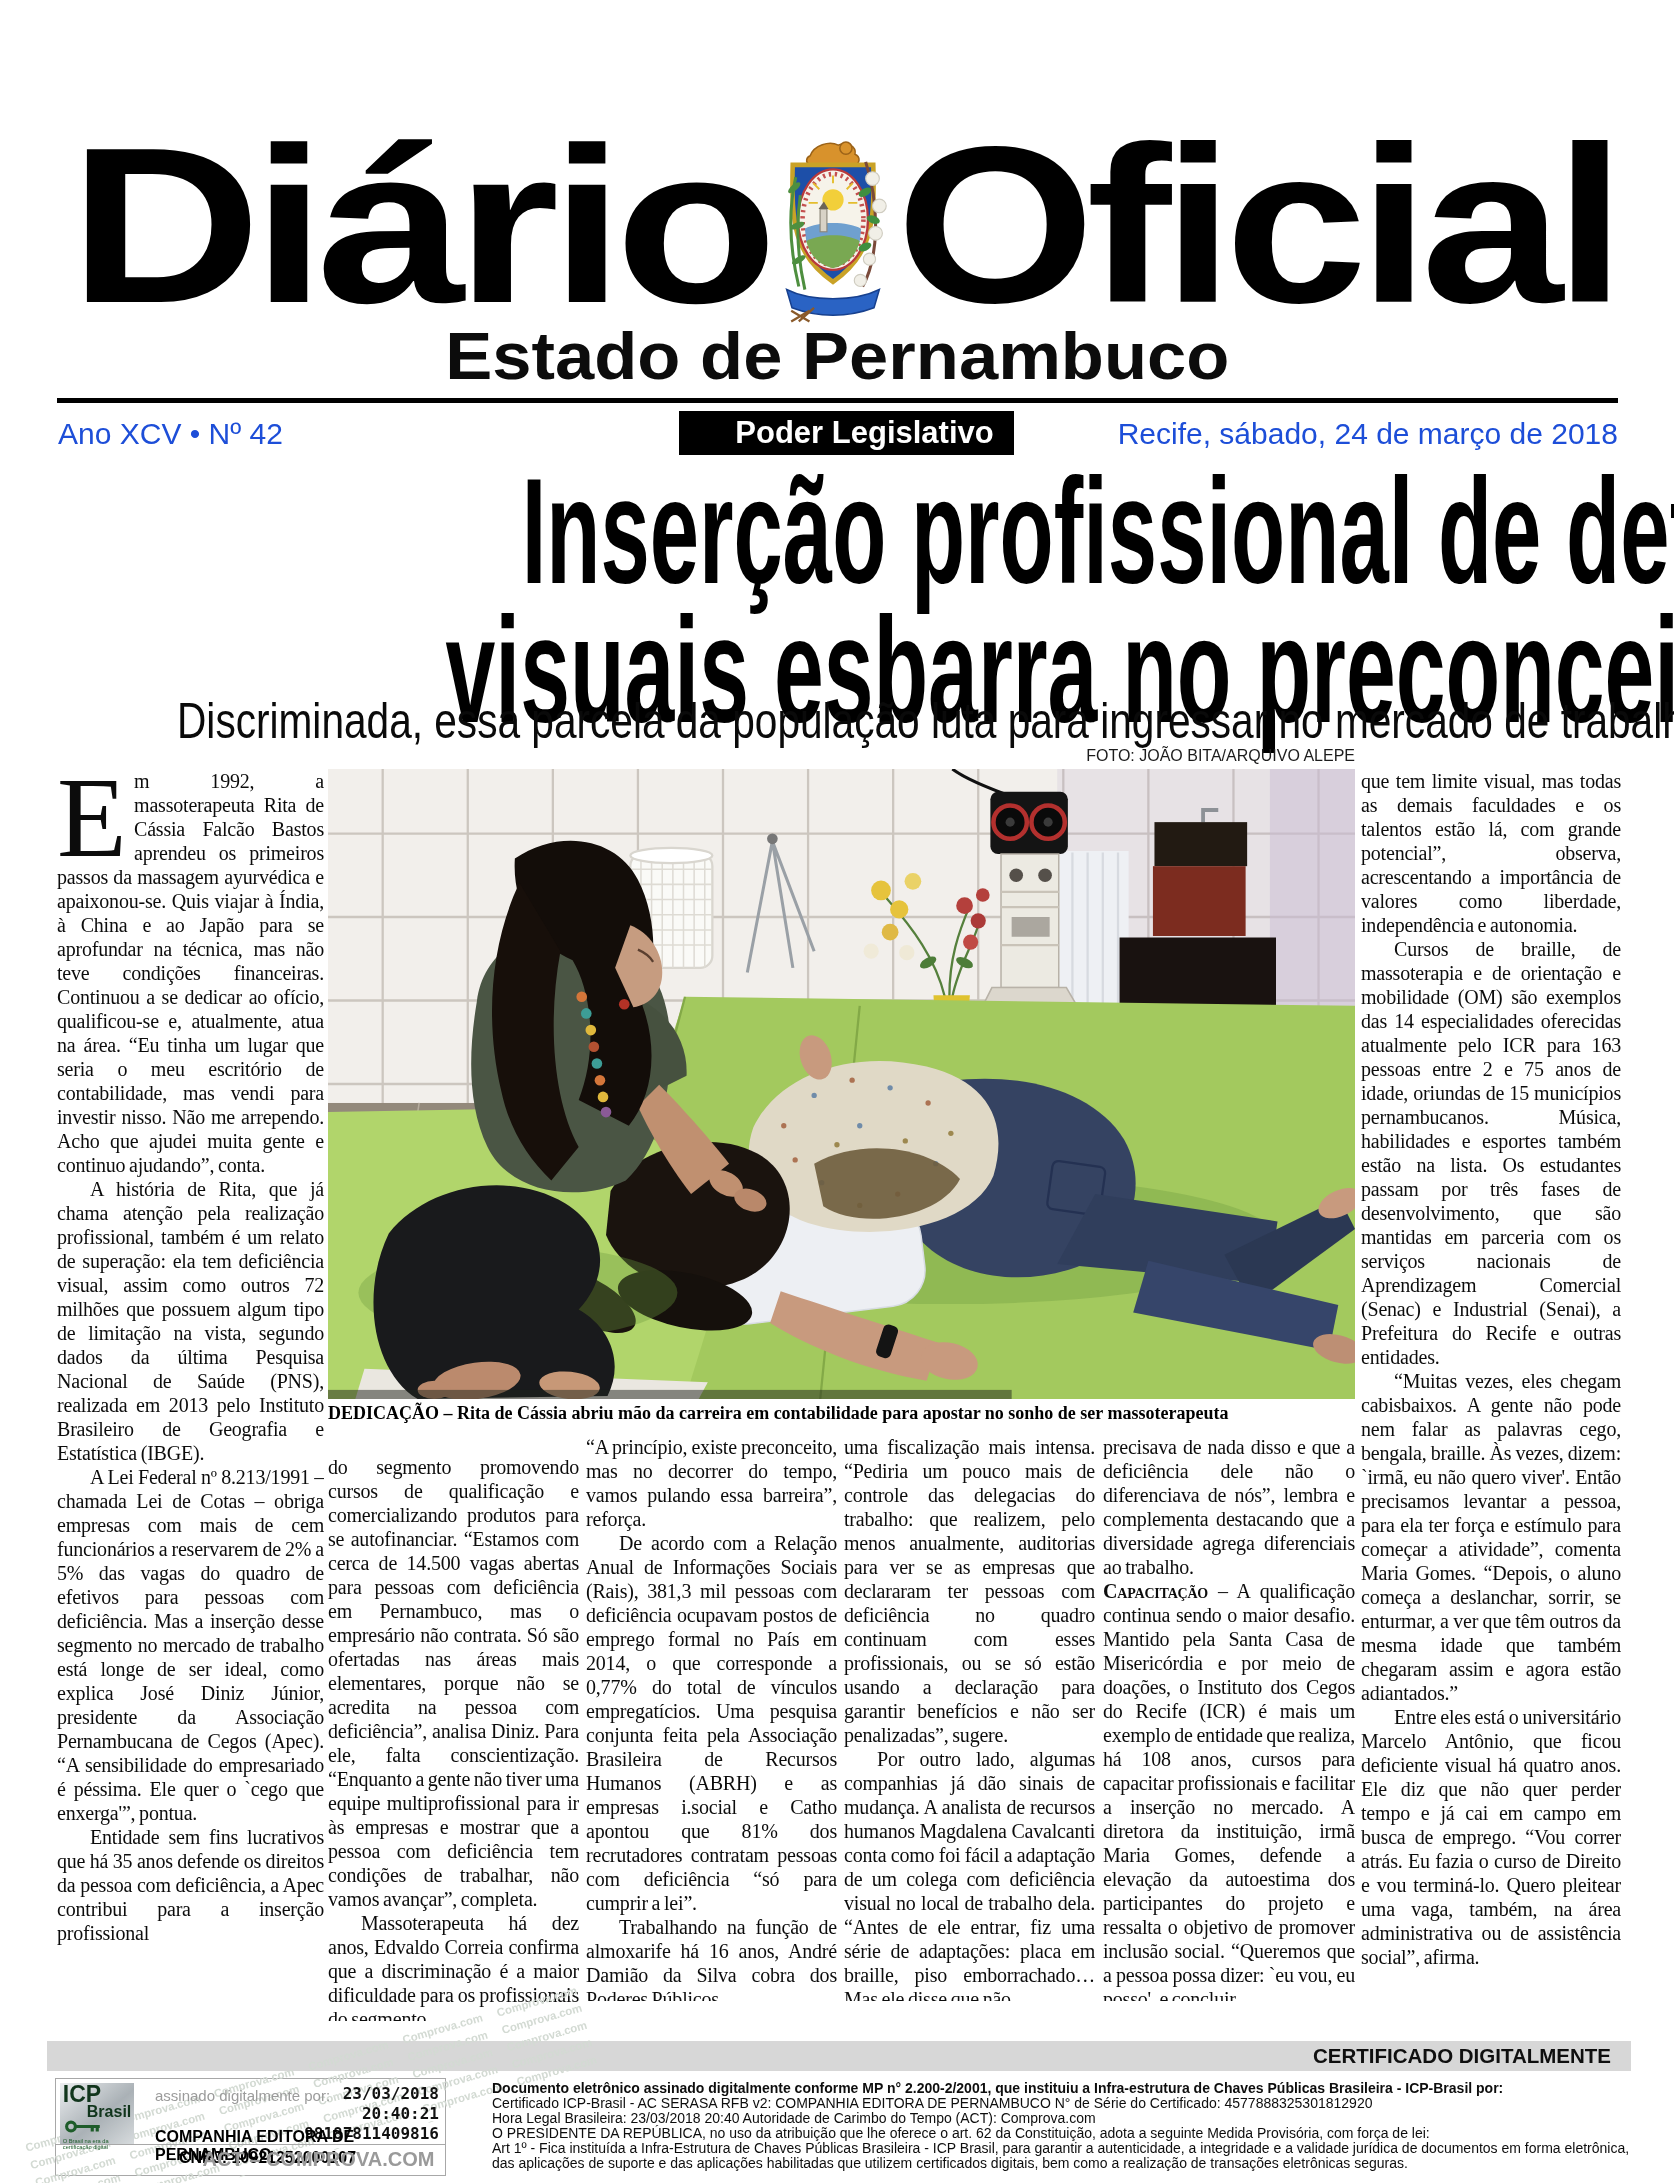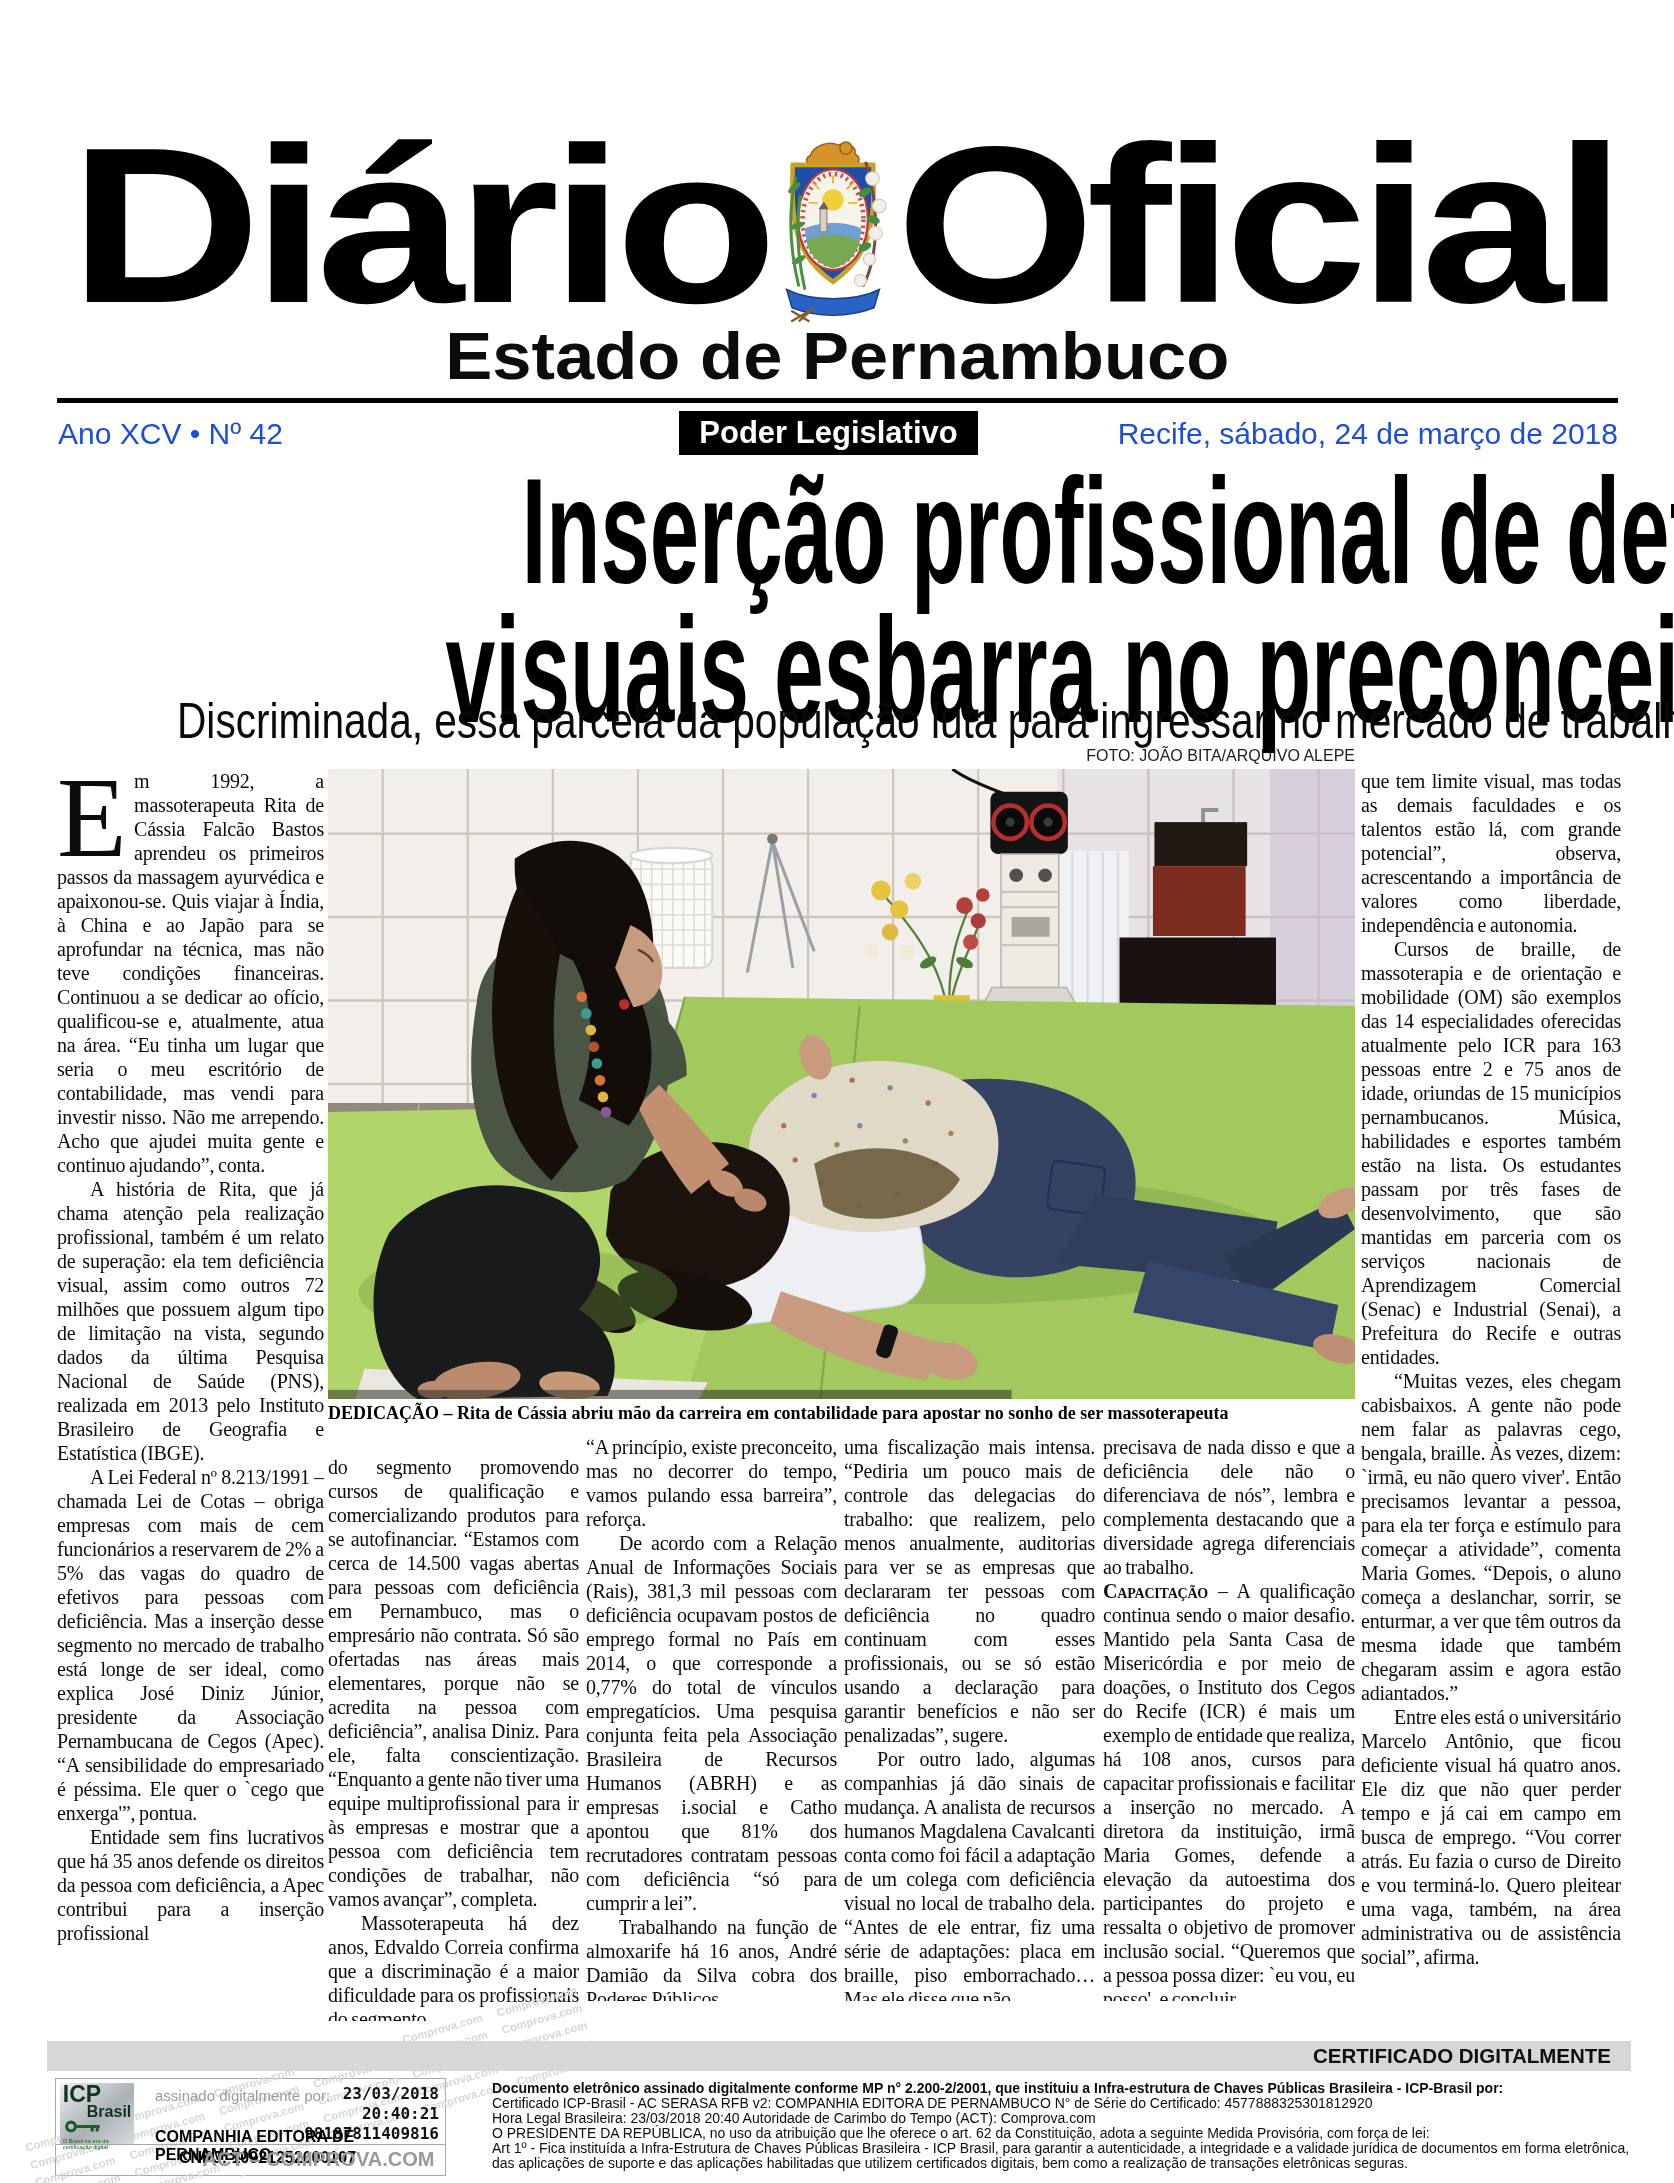--- a/index.html
+++ b/index.html
@@ -17,21 +17,21 @@
   #mh-crest{position:absolute;left:776px;top:134px;width:114px;height:191px;}
   #mh-estado{position:absolute;left:0;top:322px;width:100%;text-align:center;
              font-family:"Liberation Sans",sans-serif;font-weight:700;font-size:67px;line-height:1;}
   #rule-top{position:absolute;left:57px;top:398px;width:1561px;height:5.3px;background:#000;}
   
   .info{position:absolute;top:417px;font-family:"Liberation Sans",sans-serif;font-size:30px;color:#1d4ed8;}
   #info-edition{left:58px;}
   #info-date{right:56px;}
   #info-section{position:absolute;left:679px;top:411px;width:299px;height:44px;background:#000;
                 color:#fff;text-align:center;line-height:43px;font-family:"Liberation Sans",sans-serif;
-                font-weight:700;font-size:31px;}
+                font-weight:700;font-size:31px;padding-left:36px;}
   
   .hl{position:absolute;left:0;width:100%;text-align:center;font-family:"Liberation Sans",sans-serif;
       font-weight:700;font-size:150px;line-height:1;color:#000;}
   #hl1{top:456px;} #hl2{top:595px;}
   #subhead{position:absolute;left:0;top:696px;width:100%;text-align:center;
            font-family:"Liberation Sans",sans-serif;font-weight:400;font-size:50px;line-height:1;color:#0a0a0a;}
   #photo-credit{position:absolute;left:328px;top:747px;width:1027px;text-align:right;
                 font-family:"Liberation Sans",sans-serif;font-size:16px;color:#1c1c1c;}
   
   #photo{position:absolute;left:328px;top:769px;width:1027px;height:630px;overflow:hidden;background:#ddd;}

